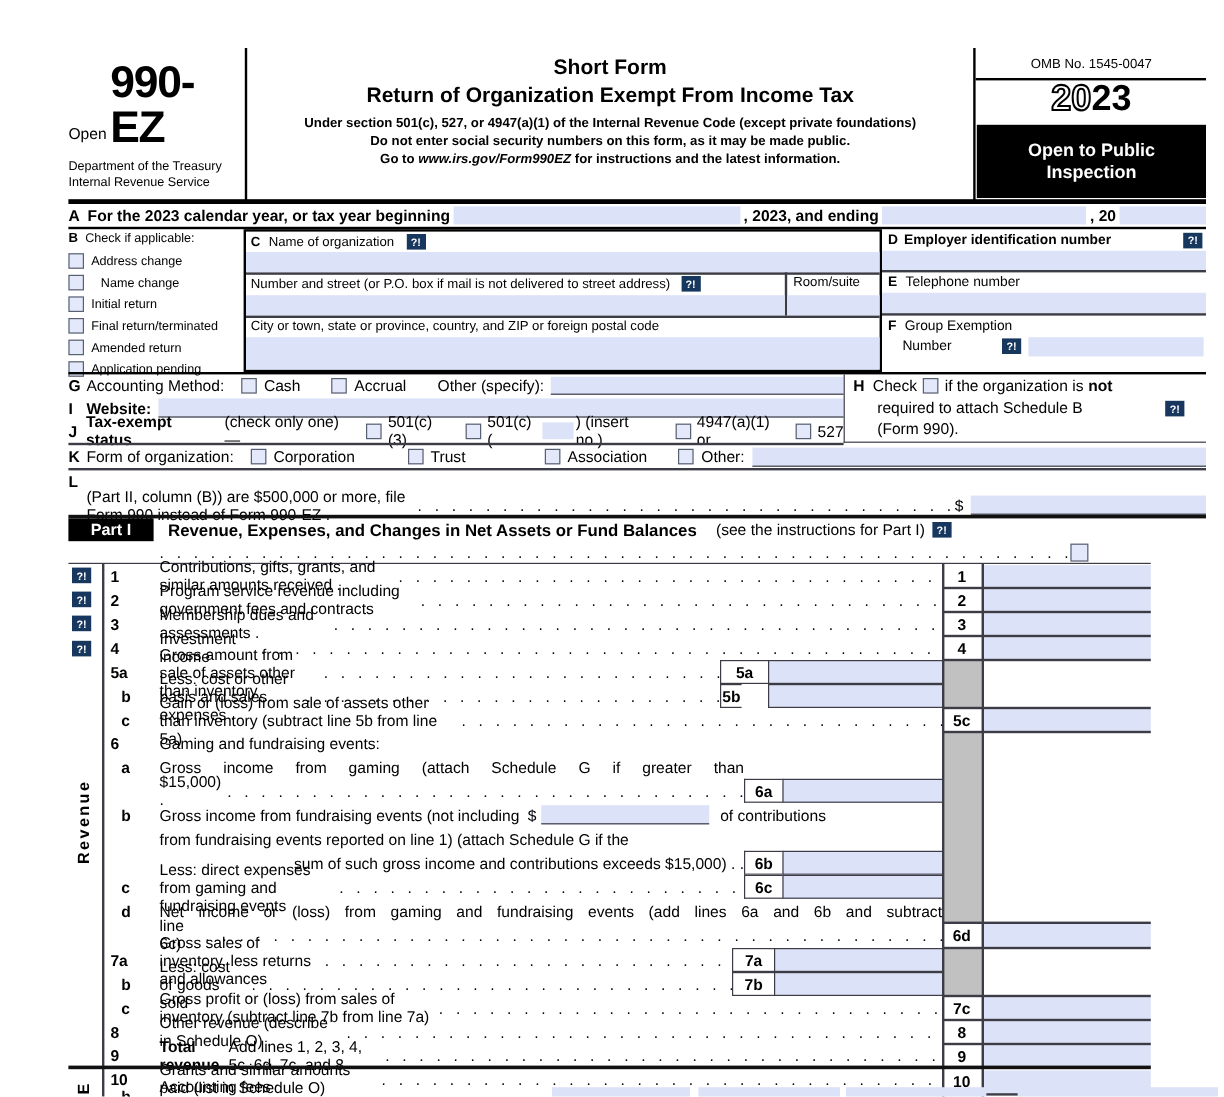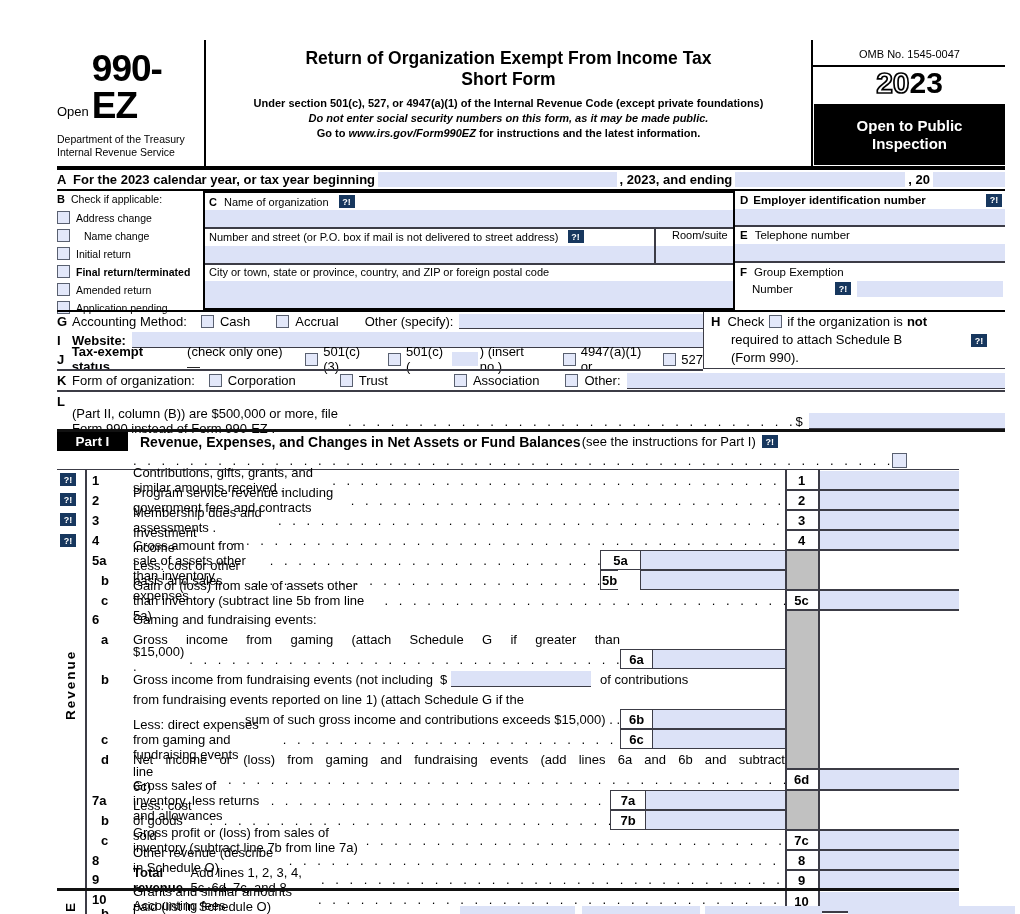--- a/index.html
+++ b/index.html
@@ -46,24 +46,24 @@
     <span class="b" style="font-size:37px;letter-spacing:-1px;line-height:1;margin-left:3px;">990-EZ</span>
   </div>
   <div class="abs f10" style="left:57px;top:133px;line-height:1.25;">
     <div>Department of the Treasury</div>
     <div>Internal Revenue Service</div>
   </div>
   <div class="abs" style="left:204px;top:40px;width:2px;height:127px;background:#000;"></div>
   <div class="abs" style="left:811px;top:40px;width:2px;height:127px;background:#000;"></div>
 
   <div class="abs" style="left:207px;top:46px;width:603px;text-align:center;">
+    <div class="b" style="font-size:17.5px;">Short Form</div>
     <div class="b" style="font-size:17.5px;margin-top:2px;">Return of Organization Exempt From Income Tax</div>
-    <div class="b" style="font-size:17.5px;">Short Form</div>
     <div class="b f11" style="margin-top:7px;">Under section 501(c), 527, or 4947(a)(1) of the Internal Revenue Code (except private foundations)</div>
-    <div class="b f11" style="margin-top:3px;font-style:italic;">Do not enter social security numbers on this form, as it may be made public.</div>
+    <div class="b f11" style="margin-top:3px;">Do not enter social security numbers on this form, as it may be made public.</div>
     <div class="b f11" style="margin-top:3px;">
       <span>Go to</span>
       <span class="i">www.irs.gov/Form990EZ</span>
       <span>for instructions and the latest information.</span>
     </div>
   </div>
 
   <div class="abs f11" style="left:814px;top:48px;width:191px;text-align:center;">OMB No. 1545-0047</div>
   <div class="hline" style="left:813px;top:65px;width:192px;background:#000;"></div>
   <div class="abs" style="left:814px;top:68px;width:191px;text-align:center;font-size:30px;font-weight:bold;line-height:1;">
@@ -99,21 +99,21 @@
           <span class="f10" style="margin-left:6px;">Address change</span>
         </div>
       <div class="fr" style="margin-top:5px;">
           <span class="cb"></span>
           <span class="f10" style="margin-left:14px;">Name change</span>
         </div>
       <div class="fr" style="margin-top:5px;">
           <span class="cb"></span>
           <span class="f10" style="margin-left:6px;">Initial return</span>
         </div>
-      <div class="fr" style="margin-top:5px;font-weight:bold;">
+      <div class="fr" style="margin-top:5px;">
           <span class="cb"></span>
           <span class="f10" style="margin-left:6px;">Final return/terminated</span>
         </div>
       <div class="fr" style="margin-top:5px;">
           <span class="cb"></span>
           <span class="f10" style="margin-left:6px;">Amended return</span>
         </div>
       <div class="fr" style="margin-top:5px;">
           <span class="cb"></span>
           <span class="f10" style="margin-left:6px;">Application pending</span>
@@ -125,21 +125,21 @@
         <span class="b f11" style="margin-left:4px;">C</span>
         <span class="f11" style="margin-left:7px;">Name of organization</span>
         <span class="qicon" style="margin-left:10px;">?!</span>
       </div>
       <div class="abs blue" style="left:0;top:17px;right:0;height:17px;"></div>
       <div class="hline" style="left:0;top:34px;right:0;"></div>
       <div class="abs fr" style="left:0;top:36px;width:447px;height:15px;">
         <span class="f11" style="margin-left:4px;">Number and street (or P.O. box if mail is not delivered to street address)</span>
         <span class="qicon" style="margin-left:9px;">?!</span>
       </div>
-      <div class="abs f11" style="left:456px;top:36px;margin-left:11px;">Room/suite</div>
+      <div class="abs f11" style="left:456px;top:36px;">Room/suite</div>
       <div class="vline" style="left:449px;top:34px;height:36px;"></div>
       <div class="abs blue" style="left:0;top:53px;width:449px;height:17px;"></div>
       <div class="abs blue" style="left:451px;top:53px;right:0;height:17px;"></div>
       <div class="hline" style="left:0;top:70px;right:0;"></div>
       <div class="abs f11" style="left:4px;top:73px;">City or town, state or province, country, and ZIP or foreign postal code</div>
       <div class="abs blue" style="left:0;top:88px;right:0;bottom:0;"></div>
     </div>
 
     <div class="abs" style="left:678px;top:0;width:270px;height:119px;">
       <div class="abs fr" style="left:0;top:2px;right:0;height:14px;">
@@ -239,21 +239,21 @@
       <span>$</span>
       <span class="ublue" style="width:342px;height:15px;margin-left:6px;"></span>
     </div>
   </div>
   <div class="abs" style="left:57px;top:429px;width:948px;height:2.5px;background:#111;"></div>
 
   <div class="abs" style="left:57px;top:432px;width:948px;height:20px;">
     <div class="abs" style="left:0;top:0;width:71px;height:19px;background:#000;color:#fff;display:flex;align-items:center;justify-content:center;font-weight:bold;font-size:13.5px;">Part I</div>
     <div class="abs fr" style="left:83px;top:0;height:19px;">
       <span class="b f14">Revenue, Expenses, and Changes in Net Assets or Fund Balances</span>
-      <span class="f13" style="margin-left:1px;text-align:center;">(see the instructions for Part I)</span>
+      <span class="f13" style="margin-left:16px;text-align:center;">(see the instructions for Part I)</span>
       <span class="qicon" style="margin-left:6px;">?!</span>
     </div>
   </div>
   <div class="abs fr" style="left:57px;top:451px;width:902px;height:18px;font-size:13.5px;">
     <span style="width:71px;flex:none;"></span>
     <span class="dots">. . . . . . . . . . . . . . . . . . . . . . . . . . . . . . . . . . . . . . . . . . . . . . . . . . . . . . .</span>
     <span class="cb" style="width:13px;height:13px;margin-right:52px;"></span>
   </div>
   <div class="hline" style="left:57px;top:468.5px;width:902px;"></div>
 

